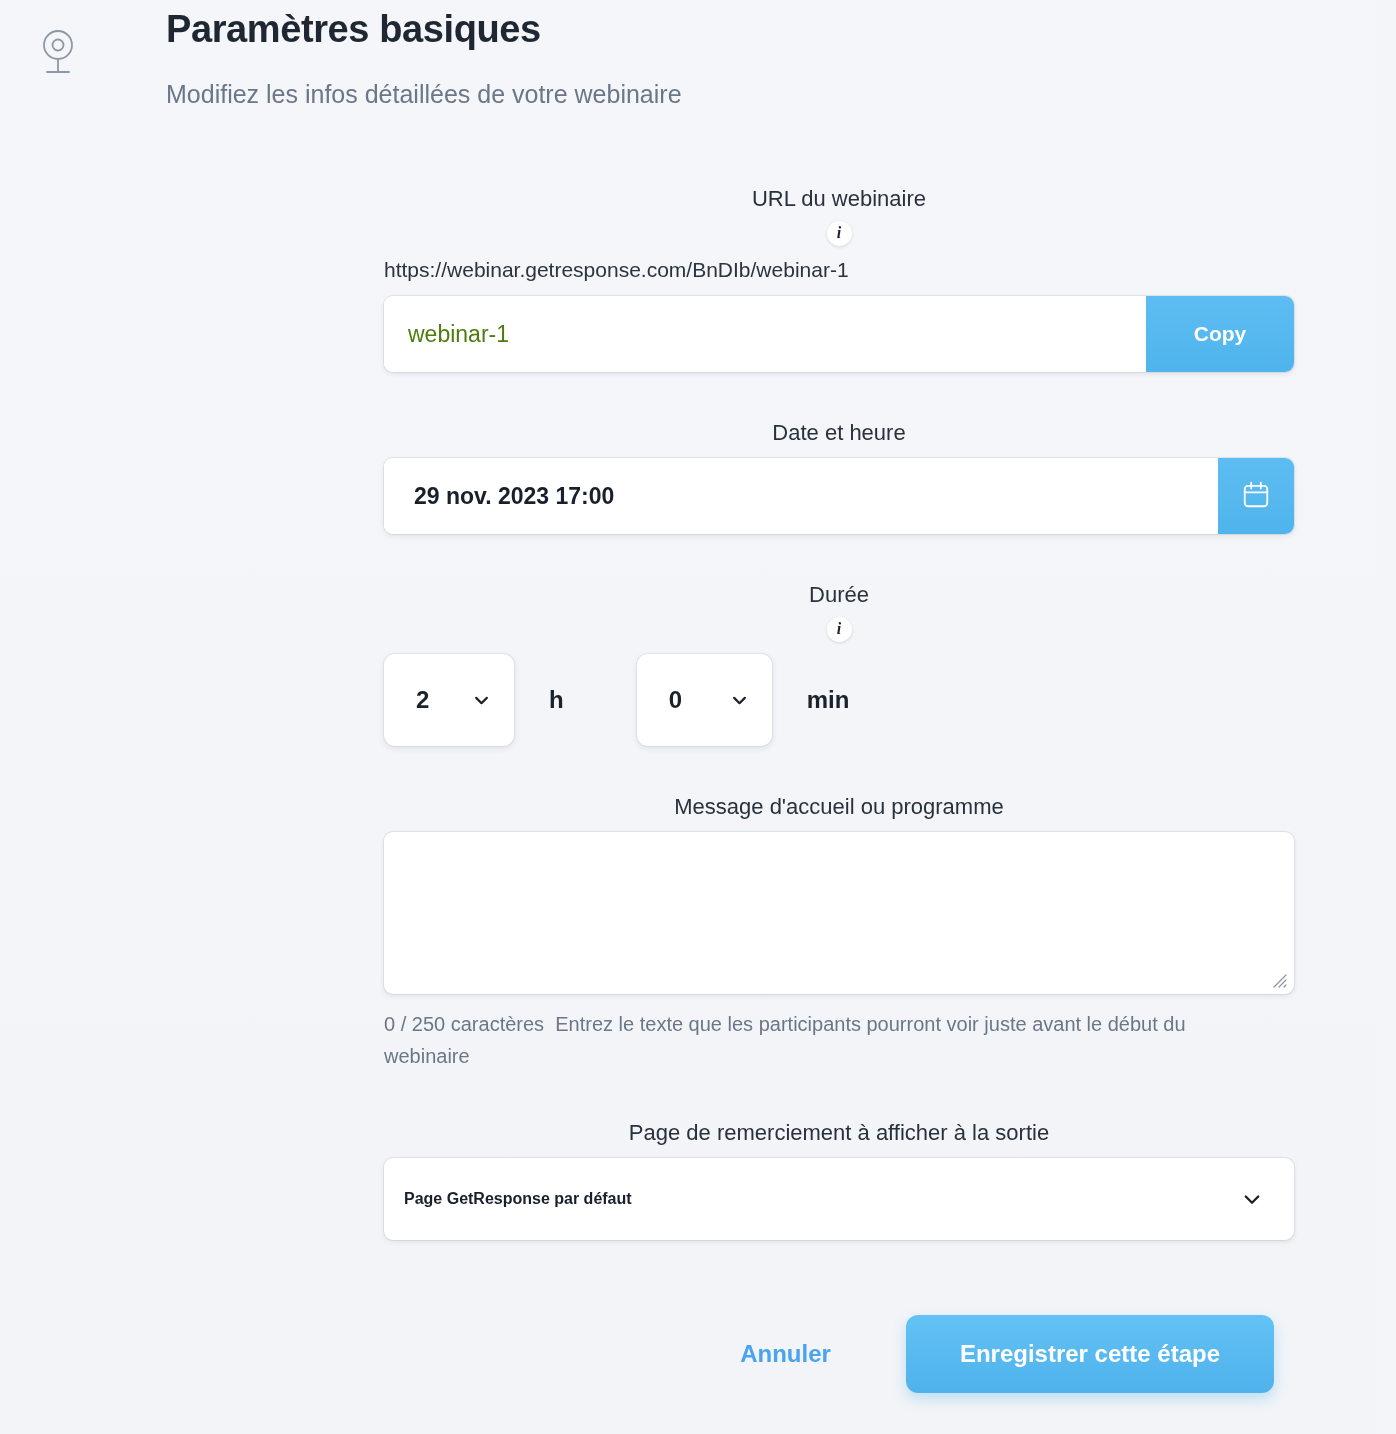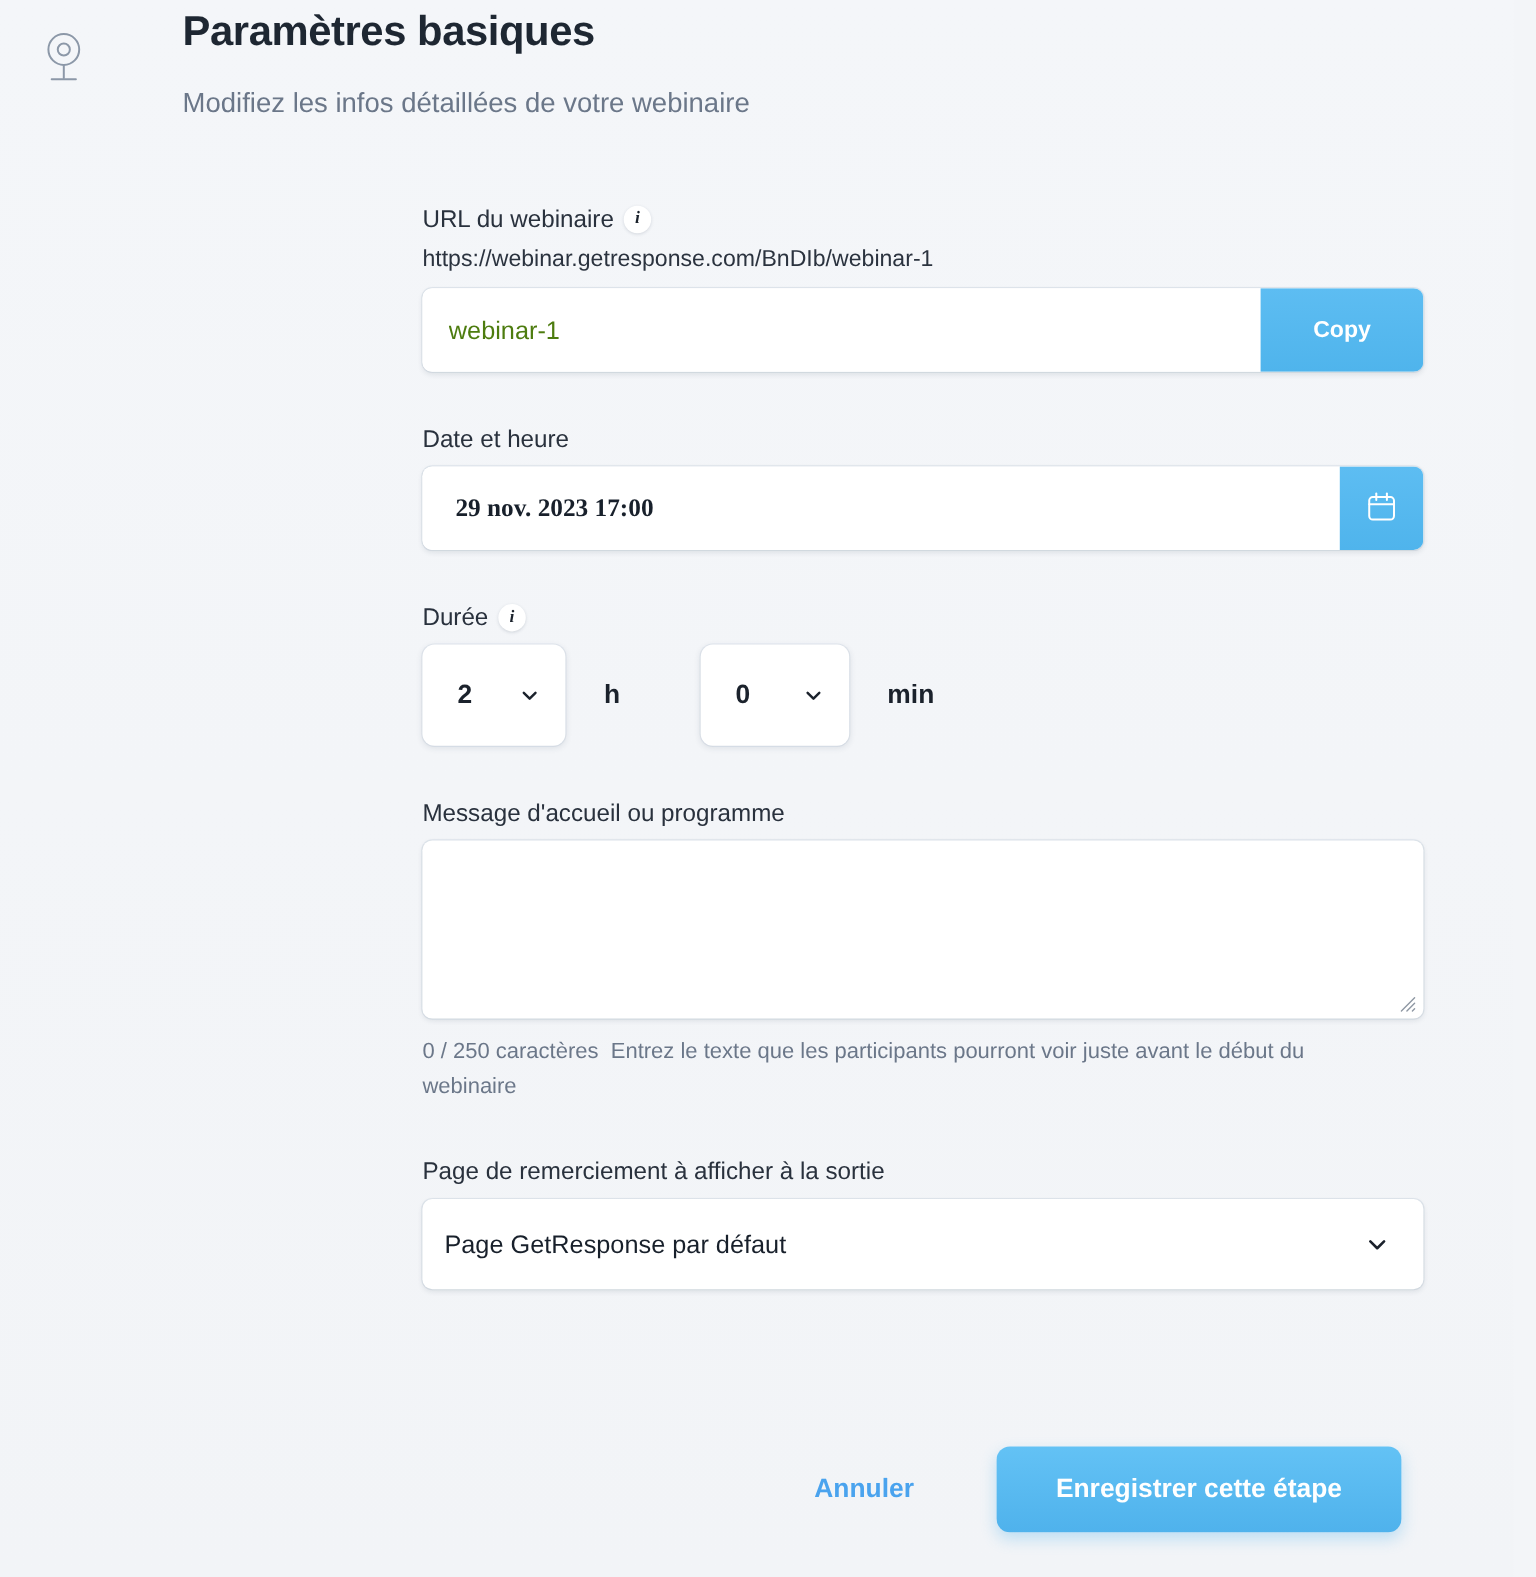--- a/index.html
+++ b/index.html
@@ -34,20 +34,21 @@
     font-size: 25px; color: #6b7789; font-weight: 400;
   }
 
   
   .form { position: absolute; left: 384px; top: 186px; width: 910px; }
 
   .field-label {
     font-size: 22px; color: #29313d; font-weight: 400;
     display: flex; align-items: center; gap: 9px;
     margin-bottom: 12px;
+    flex-direction: column;
   }
   .info-badge {
     display: inline-flex; align-items: center; justify-content: center;
     width: 25px; height: 25px; border-radius: 50%;
     background: #ffffff; box-shadow: 0 1px 3px rgba(40,55,80,0.16);
     font-family: "Liberation Serif", serif;
     font-style: italic; font-weight: bold; font-size: 16px;
     color: #1b222c; line-height: 1; padding-bottom: 1px;
   }
 
@@ -69,21 +70,21 @@
     background: linear-gradient(180deg, #5dbdf2 0%, #4fb4ec 100%);
     color: #fff; font-size: 21px; font-weight: bold;
     font-family: "Liberation Sans", sans-serif;
   }
 
   .group { margin-top: 48px; }
 
   .date-input {
     flex: 1; border: 0; outline: none; background: #fff;
     padding: 0 30px; font-size: 23px; color: #18202b; font-weight: bold;
-    font-family: Liberation Serif, serif;
+    font-family: Liberation Sans, sans-serif;
   }
   .cal-btn {
     width: 76px; border: 0; cursor: pointer;
     background: linear-gradient(180deg, #5dbdf2 0%, #4fb4ec 100%);
     display: flex; align-items: center; justify-content: center;
   }
 
   
   .duration-row { display: flex; align-items: center; gap: 0; }
   .select-box {
@@ -127,21 +128,21 @@
   .helper .count { color: #6b7789; }
 
   
   .big-select {
     position: relative; width: 910px; height: 82px;
     background: #fff; border-radius: 9px;
     box-shadow: 0 2px 5px rgba(40,55,80,0.10), 0 0 0 1px rgba(210,218,228,0.55);
     display: flex; align-items: center; cursor: pointer;
   }
   .big-select .val {
-    font-size: 23px; font-weight: normal; color: #18202b; padding-left: 20px;
+    font-size: 16px; font-weight: bold; color: #18202b; padding-left: 20px;
   }
   .big-select .chev { right: 32px; width: 20px; height: 20px; }
 
   
   .footer {
     position: absolute; left: 0; right: 0; top: 1315px;
     display: flex; justify-content: flex-end; align-items: center;
     padding-right: 102px;
   }
   .cancel-link {

